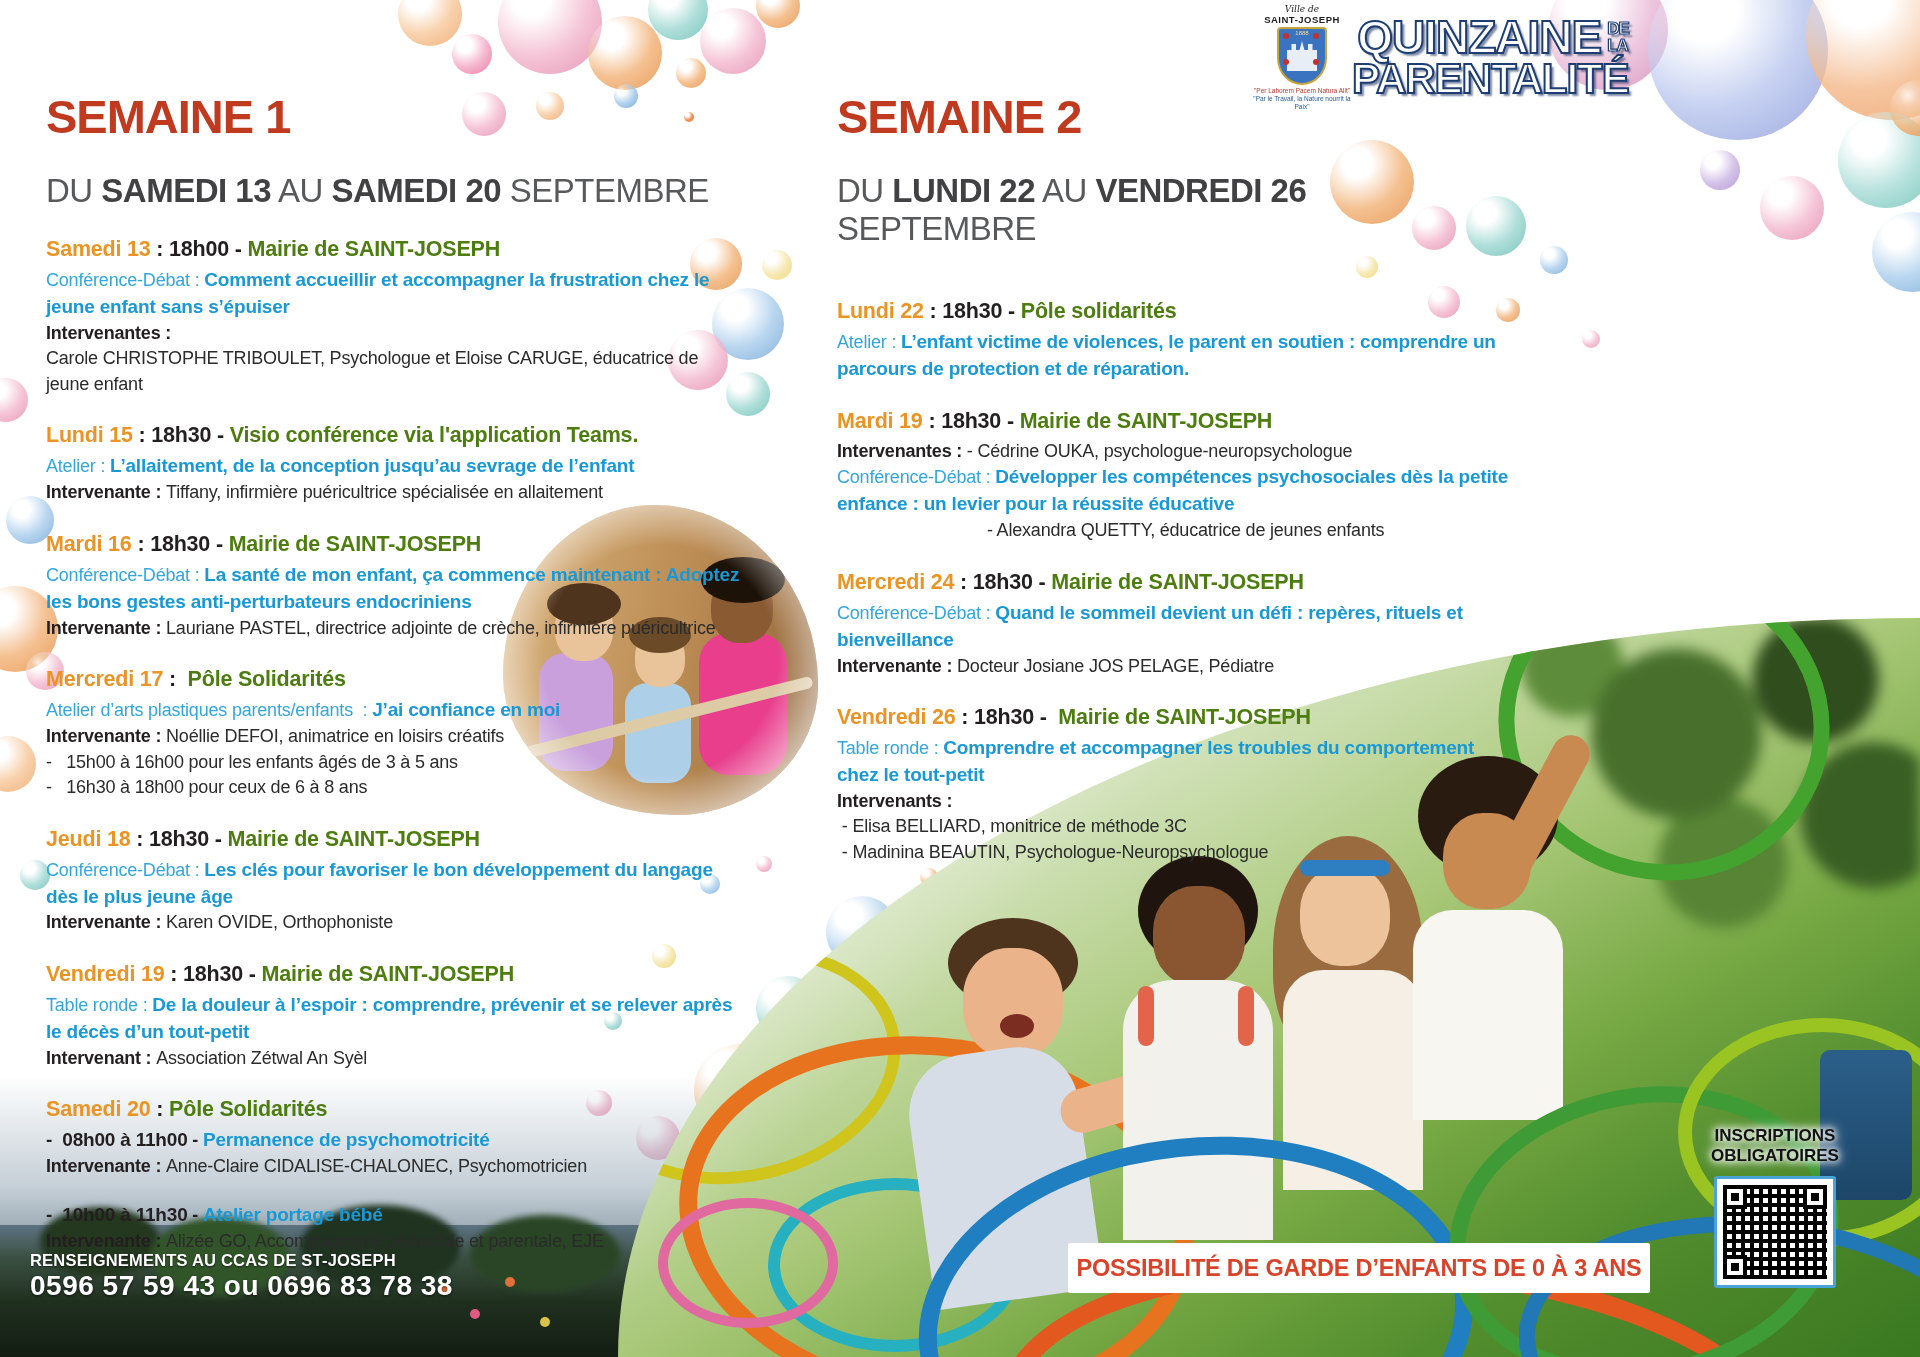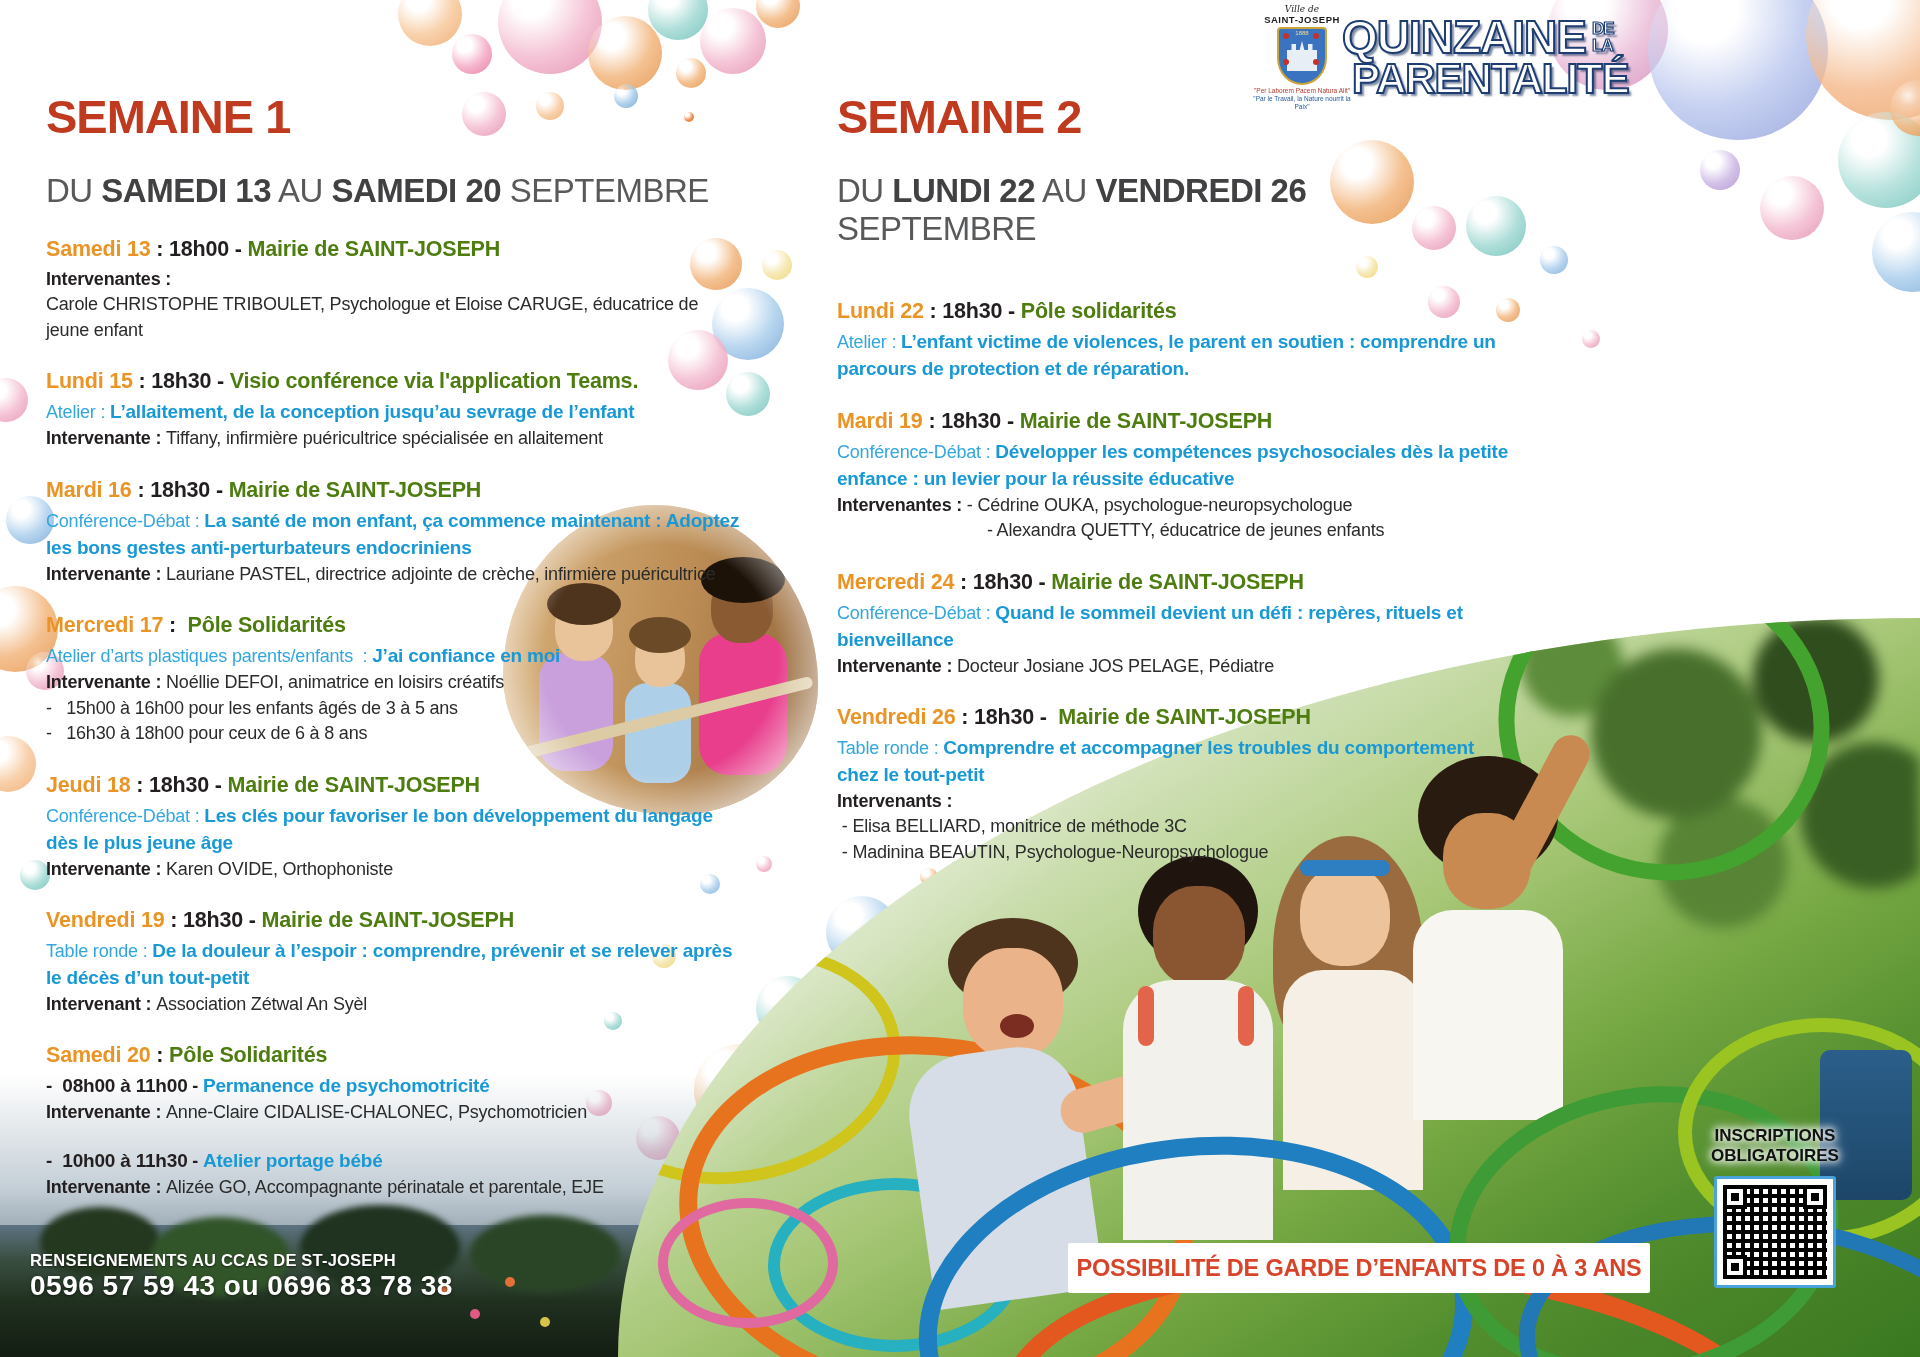--- a/index.html
+++ b/index.html
@@ -47,21 +47,21 @@
   .shield .church{position:absolute;left:8px;top:12px;width:30px;height:30px;background:#e8eef5;
           clip-path:polygon(0 100%,0 30%,15% 30%,15% 10%,30% 10%,30% 30%,42% 30%,50% 0,58% 30%,70% 30%,70% 10%,85% 10%,85% 30%,100% 30%,100% 100%);}
   .shield .berries{position:absolute;left:4px;top:4px;width:6px;height:6px;background:#c2312a;border-radius:50%;
           box-shadow:30px 0 0 #c2312a,0 26px 0 #c2312a,30px 26px 0 #c2312a;}
   .crest-motto1{font-size:6.5px;color:#b03a2e;line-height:1.25;margin-top:1px;}
   .crest-motto2{font-size:6.5px;color:#235a9e;line-height:1.25;}
 
   .brand{position:absolute;left:1342px;top:16px;z-index:7;line-height:.92;white-space:nowrap;
          color:#fff;-webkit-text-stroke:2px #1d3d73;text-shadow:3px 3px 2px rgba(23,48,92,.55);
          font-weight:800;letter-spacing:-1px;}
-  .brand .row1{font-size:46px;display:flex;align-items:flex-start;}
+  .brand .row1{font-size:46px;display:flex;align-items:flex-start;justify-content:flex-end;}
   .brand .dela{font-size:17px;line-height:1.0;margin-left:6px;margin-top:4px;-webkit-text-stroke:1.2px #1d3d73;}
   .brand .row2{font-size:42px;margin-top:2px;padding-left:10px;}
 
   
   .photo-tug{position:absolute;left:503px;top:505px;width:315px;height:310px;z-index:2;overflow:hidden;
              border-radius:48% 52% 45% 55%/55% 58% 42% 45%;
              background:linear-gradient(100deg,#d9b27c,#bb8c54 55%,#8f6238);}
   .photo-tug .fig{position:absolute;border-radius:45%;}
   .photo-tug::after{content:'';position:absolute;inset:-2px;
              background:radial-gradient(ellipse at 50% 50%, rgba(255,255,255,0) 52%, rgba(255,255,255,.95) 88%);}
@@ -216,20 +216,21 @@
     <div class="fig" style="left:198px;top:52px;width:84px;height:46px;background:#1d1208;border-radius:50%;"></div>
     <div class="fig" style="left:4px;top:208px;width:310px;height:12px;background:#ddcba6;border-radius:6px;transform:rotate(-14deg);"></div>
   </div>
 
   <section class="col col-left">
     <h1 class="week-title">SEMAINE 1</h1>
     <div class="week-sub"><span class="seg s-g">DU </span><span class="seg s-d">SAMEDI 13</span><span class="seg s-g"> AU </span><span class="seg s-d">SAMEDI 20</span><span class="seg s-g"> SEPTEMBRE</span></div>
     <div class="events">
         <article class="event">
           <div class="event-header"><span class="seg s-day">Samedi 13</span><span class="seg s-sep"> : </span><span class="seg s-time">18h00</span><span class="seg s-sep"> - </span><span class="seg s-loc">Mairie de SAINT-JOSEPH</span></div>
+          <div class="event-line"><span class="seg s-type">Conférence-Débat : </span><span class="seg s-title">Comment accueillir et accompagner la frustration chez le jeune enfant sans s’épuiser</span></div>
           <div class="event-line"><span class="seg s-ilabel">Intervenantes :</span></div>
           <div class="event-line"><span class="seg s-name">Carole CHRISTOPHE TRIBOULET, Psychologue et Eloise CARUGE, éducatrice de jeune enfant</span></div>
         </article>
         <article class="event">
           <div class="event-header"><span class="seg s-day">Lundi 15</span><span class="seg s-sep"> : </span><span class="seg s-time">18h30</span><span class="seg s-sep"> - </span><span class="seg s-loc">Visio conférence via l'application Teams.</span></div>
           <div class="event-line"><span class="seg s-type">Atelier : </span><span class="seg s-title">L’allaitement, de la conception jusqu’au sevrage de l’enfant</span></div>
           <div class="event-line"><span class="seg s-ilabel">Intervenante : </span><span class="seg s-name">Tiffany, infirmière puéricultrice spécialisée en allaitement</span></div>
         </article>
         <article class="event">
           <div class="event-header"><span class="seg s-day">Mardi 16</span><span class="seg s-sep"> : </span><span class="seg s-time">18h30</span><span class="seg s-sep"> - </span><span class="seg s-loc">Mairie de SAINT-JOSEPH</span></div>
@@ -267,22 +268,22 @@
   <section class="col col-right">
     <h1 class="week-title">SEMAINE 2</h1>
     <div class="week-sub"><span class="seg s-g">DU </span><span class="seg s-d">LUNDI 22</span><span class="seg s-g"> AU </span><span class="seg s-d">VENDREDI 26</span><span class="seg s-g"> SEPTEMBRE</span></div>
     <div class="events">
         <article class="event">
           <div class="event-header"><span class="seg s-day">Lundi 22</span><span class="seg s-sep"> : </span><span class="seg s-time">18h30</span><span class="seg s-sep"> - </span><span class="seg s-loc">Pôle solidarités</span></div>
           <div class="event-line"><span class="seg s-type">Atelier : </span><span class="seg s-title">L’enfant victime de violences, le parent en soutien : comprendre un parcours de protection et de réparation.</span></div>
         </article>
         <article class="event">
           <div class="event-header"><span class="seg s-day">Mardi 19</span><span class="seg s-sep"> : </span><span class="seg s-time">18h30</span><span class="seg s-sep"> - </span><span class="seg s-loc">Mairie de SAINT-JOSEPH</span></div>
+          <div class="event-line"><span class="seg s-ilabel">Intervenantes : </span><span class="seg s-name">- Cédrine OUKA, psychologue-neuropsychologue</span></div>
           <div class="event-line"><span class="seg s-type">Conférence-Débat : </span><span class="seg s-title">Développer les compétences psychosociales dès la petite enfance : un levier pour la réussite éducative</span></div>
-          <div class="event-line"><span class="seg s-ilabel">Intervenantes : </span><span class="seg s-name">- Cédrine OUKA, psychologue-neuropsychologue</span></div>
           <div class="event-line"><span class="seg s-name-indent">- Alexandra QUETTY, éducatrice de jeunes enfants</span></div>
         </article>
         <article class="event">
           <div class="event-header"><span class="seg s-day">Mercredi 24</span><span class="seg s-sep"> : </span><span class="seg s-time">18h30</span><span class="seg s-sep"> - </span><span class="seg s-loc">Mairie de SAINT-JOSEPH</span></div>
           <div class="event-line"><span class="seg s-type">Conférence-Débat : </span><span class="seg s-title">Quand le sommeil devient un défi : repères, rituels et bienveillance</span></div>
           <div class="event-line"><span class="seg s-ilabel">Intervenante : </span><span class="seg s-name">Docteur Josiane JOS PELAGE, Pédiatre</span></div>
         </article>
         <article class="event">
           <div class="event-header"><span class="seg s-day">Vendredi 26</span><span class="seg s-sep"> : </span><span class="seg s-time">18h30</span><span class="seg s-sep"> -  </span><span class="seg s-loc">Mairie de SAINT-JOSEPH</span></div>
           <div class="event-line"><span class="seg s-type">Table ronde : </span><span class="seg s-title">Comprendre et accompagner les troubles du comportement chez le tout-petit</span></div>

